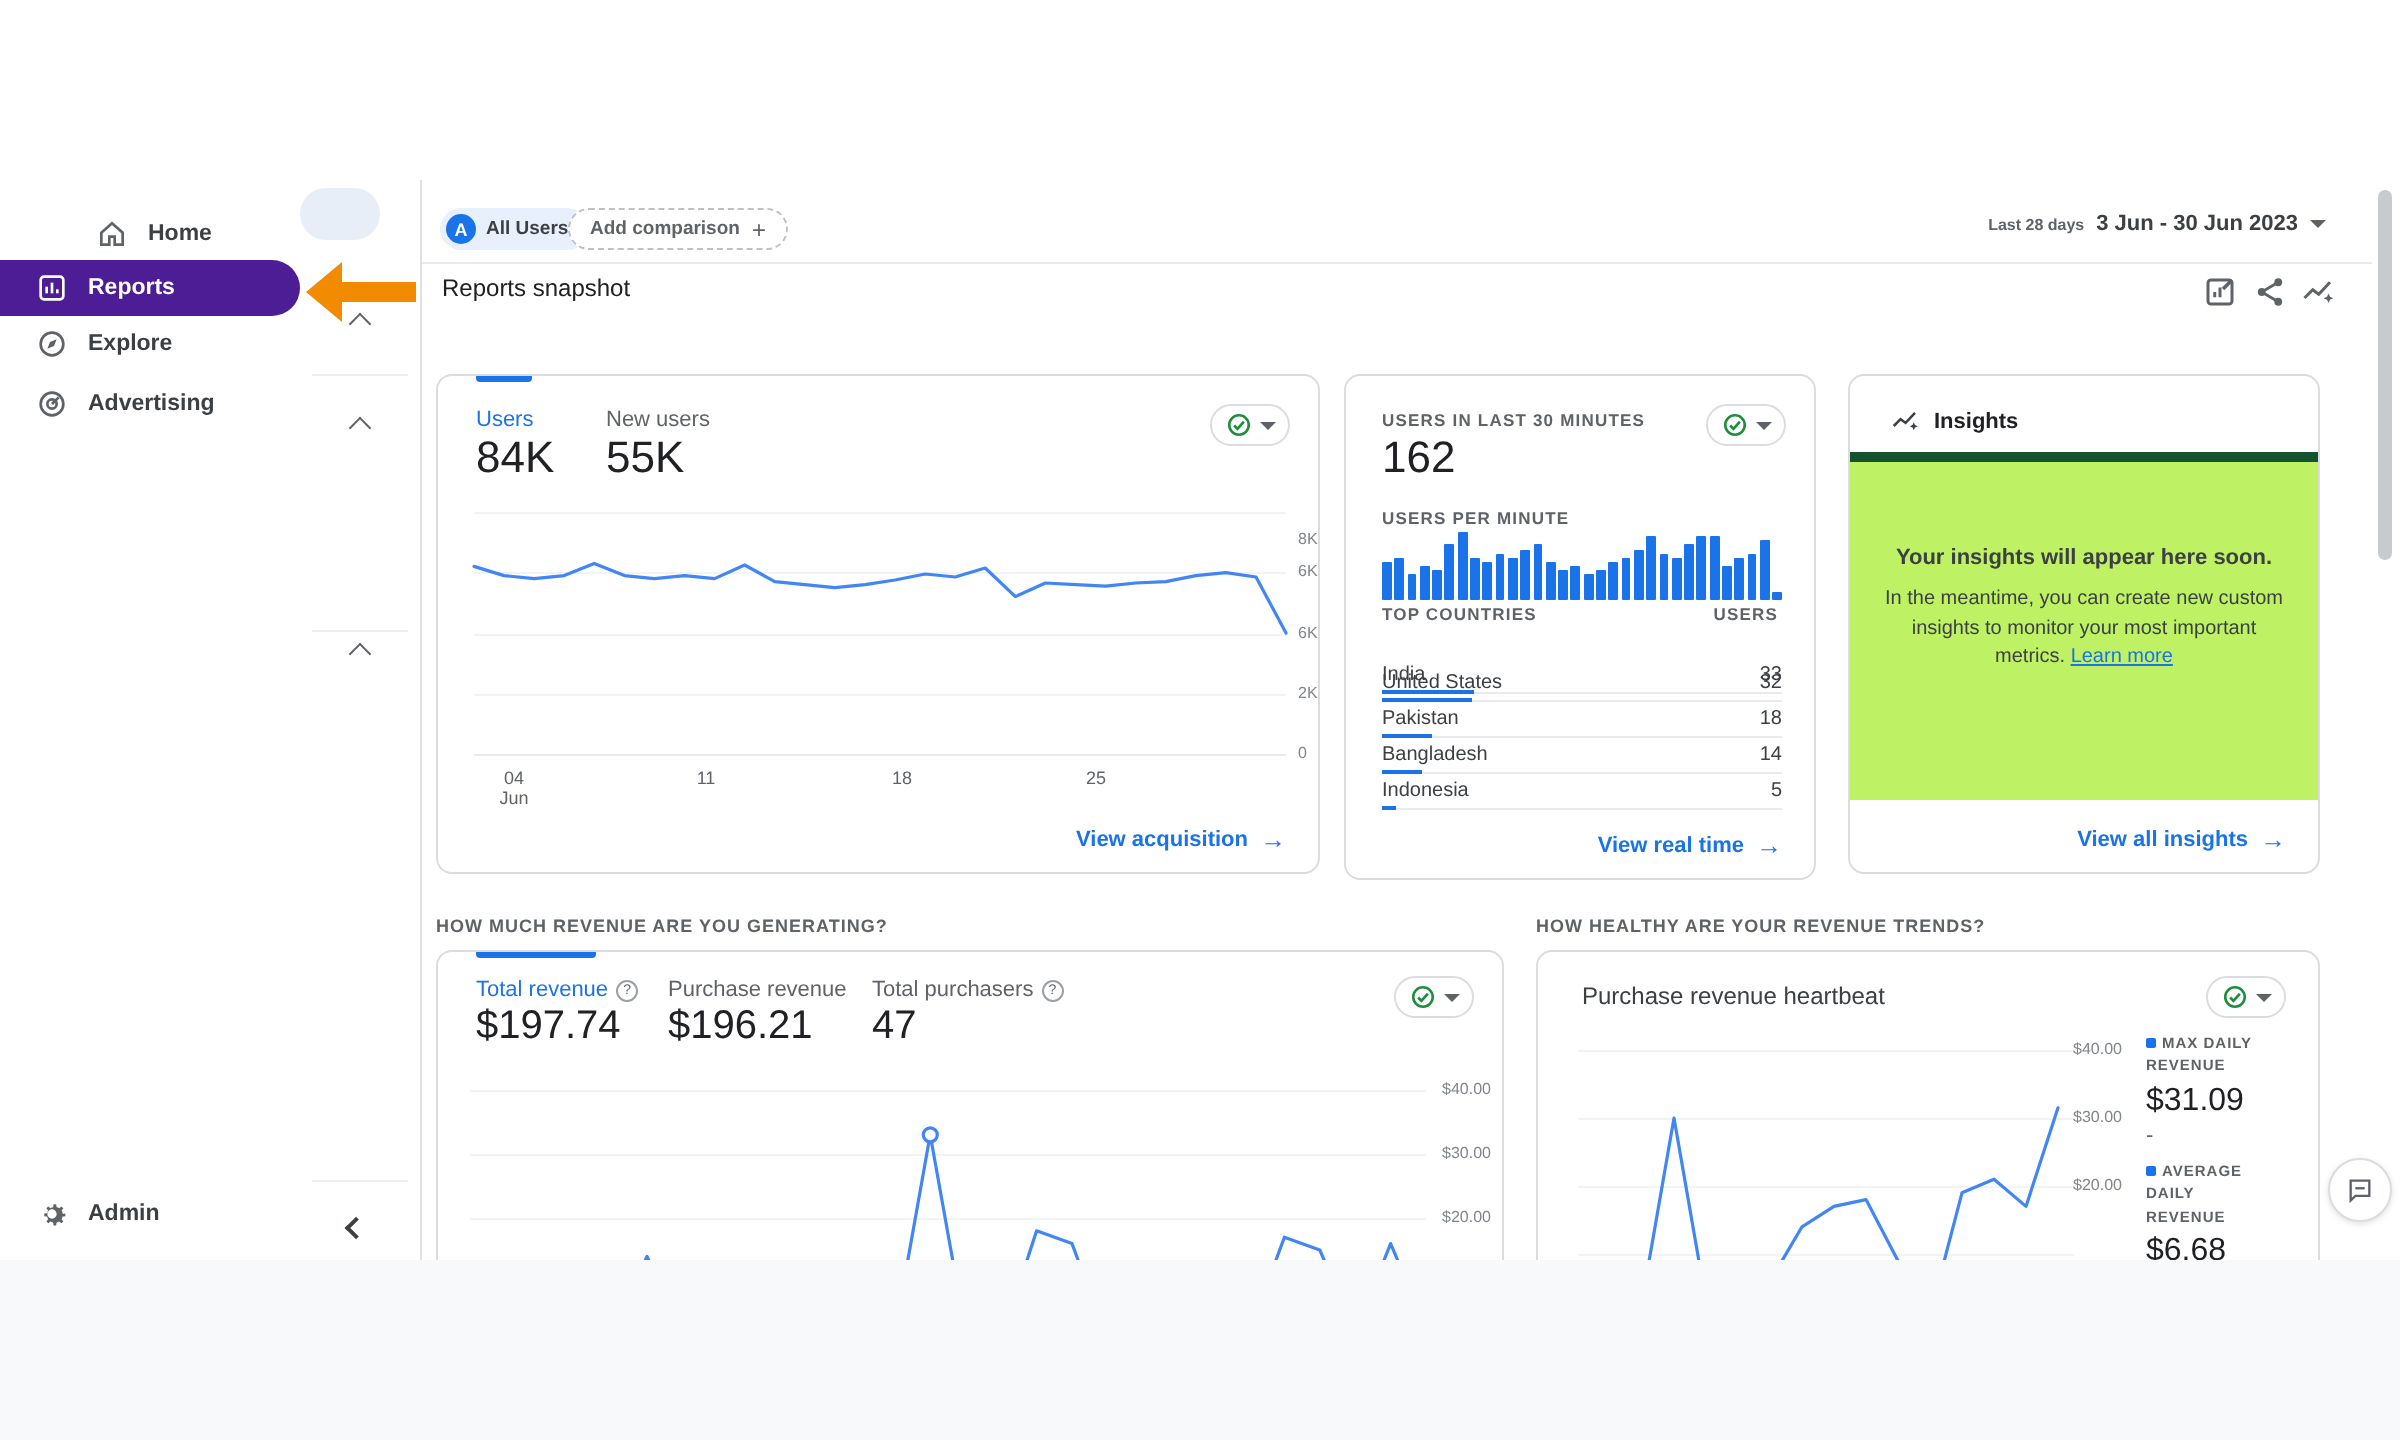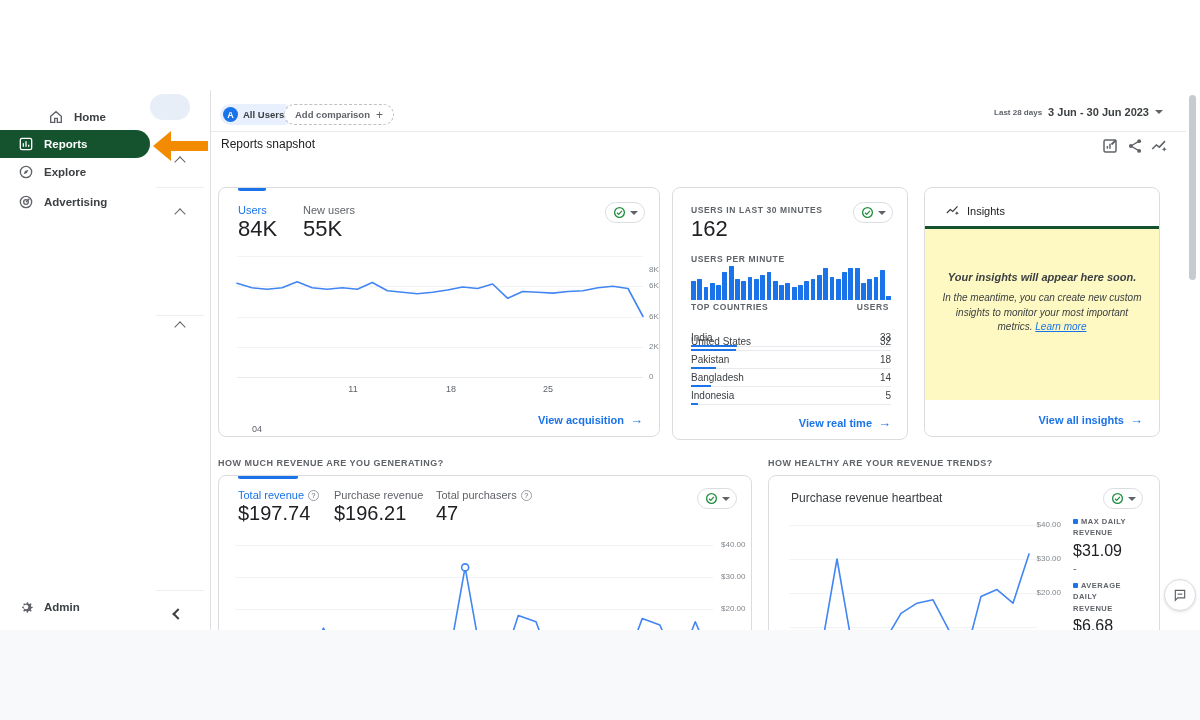--- a/index.html
+++ b/index.html
@@ -5,21 +5,21 @@
   * { margin:0; padding:0; box-sizing:border-box; }
   body { background:#fff; font-family:"Liberation Sans","DejaVu Sans",sans-serif; color:#202124; }
   #canvas { position:relative; width:1200px; height:720px; background:#fff; overflow:hidden; }
   #bottom-band { position:absolute; left:0; top:630px; width:1200px; height:90px; background:#f8f9fa; }
   #app { position:absolute; left:0; top:90px; width:1200px; height:540px; background:#fff; overflow:hidden; }
 
   
   #sidebar { position:absolute; left:0; top:0; width:150px; height:540px; background:#fff; z-index:5; }
   .nav-item { position:absolute; left:0; width:150px; height:28px; display:flex; align-items:center; gap:10px; padding-left:18px; cursor:pointer; }
   .nav-item .nav-label { font-size:11.5px; font-weight:bold; color:#3c4043; }
-  .nav-item.active { background:#14532d; border-radius:0 14px 14px 0; }
+  .nav-item.active { background:#4c1d95; border-radius:0 14px 14px 0; }
   .nav-item.active .nav-label { color:#fff; }
   .nav-icon { width:16px; height:16px; flex:0 0 16px; }
 
   
   #rail { position:absolute; left:150px; top:0; width:61px; height:540px; background:#fff; border-right:1px solid #e0e0e0; z-index:4; }
   .rail-pill { position:absolute; left:0; top:4px; width:40px; height:26px; background:#e8eef7; border-radius:13px; }
   .rail-divider { position:absolute; left:6px; width:48px; border-top:1px solid #eceff1; }
   .chev-up { position:absolute; width:8px; height:8px; border-top:1.6px solid #5f6368; border-left:1.6px solid #5f6368; transform:rotate(45deg); cursor:pointer; }
   .chev-left { position:absolute; width:8px; height:8px; border-top:2px solid #3c4043; border-left:2px solid #3c4043; transform:rotate(-45deg); cursor:pointer; }
 
@@ -73,21 +73,21 @@
 
   
   #upm-bars { position:absolute; left:18px; top:78px; width:200px; height:34px; display:flex; align-items:flex-end; gap:1.5px; }
   #upm-bars .bar { flex:1; background:#1a73e8; border-radius:0.5px; }
   .country-row { position:absolute; left:18px; width:200px; height:18px; border-bottom:1px solid #e8eaed; }
   .country-name { position:absolute; left:0; top:3px; font-size:10px; color:#3c4043; }
   .country-users { position:absolute; right:0; top:3px; font-size:10px; color:#3c4043; }
   .country-bar { position:absolute; left:0; bottom:-1px; height:2px; background:#1a73e8; }
 
   
-  #insights-body { position:absolute; left:0; top:38px; width:100%; height:174px; background:#fef9c3; border-top:3px solid #14532d;font-style:italic; }
+  #insights-body { position:absolute; left:0; top:38px; width:100%; height:174px; background:#bef264; border-top:5px solid #14532d; }
   #insights-headline { position:absolute; top:42px; left:0; width:100%; text-align:center; font-size:11px; font-weight:bold; color:#3c4043; }
   #insights-para { position:absolute; top:62px; left:13px; width:208px; text-align:center; font-size:10px; line-height:1.45; color:#3c4043; }
   #insights-para a { color:#1a73e8; text-decoration:underline; cursor:pointer; }
 
   
   .legend-block { position:absolute; left:304px; width:62px; }
   .legend-label { font-size:7.5px; letter-spacing:0.5px; color:#5f6368; font-weight:bold; line-height:1.5; }
   .legend-dot { display:inline-block; width:5px; height:5px; background:#1a73e8; border-radius:1px; margin-right:3px; }
   .legend-value { font-size:16px; color:#202124; margin-top:3px; }
   .legend-sub { font-size:11px; color:#5f6368; margin-top:2px; }
@@ -214,21 +214,21 @@
       <div class="grid-h" style="left:18px; top:159px; width:406px;"></div>
       <div class="grid-h" style="left:18px; top:189px; width:406px; border-color:#e8eaed;"></div>
       <div class="ytick" style="left:430px; top:63px;margin-top:14px;">8K</div>
       <div class="ytick" style="left:430px; top:93px;">6K</div>
       <div class="ytick" style="left:430px; top:124px;">6K</div>
       <div class="ytick" style="left:430px; top:154px;">2K</div>
       <div class="ytick" style="left:430px; top:184px;">0</div>
       <svg class="chart-svg" id="users-line-svg" style="left:18px; top:68px;" width="406" height="121">
           <polyline points="0.0,27.2 15.0,31.8 30.1,33.3 45.1,31.8 60.1,25.7 75.2,31.8 90.2,33.3 105.3,31.8 120.3,33.3 135.3,26.5 150.4,34.8 165.4,36.3 180.4,37.8 195.5,36.3 210.5,34.0 225.6,31.0 240.6,32.5 255.6,28.0 270.7,42.3 285.7,35.5 300.7,36.3 315.8,37.1 330.8,35.5 345.9,34.8 360.9,31.8 375.9,30.3 391.0,32.5 406.0,60.5"></polyline>
         </svg>
-      <div class="xtick" style="left:25px; top:196px; width:26px;margin-top:40px;">
+      <div class="xtick" style="left:25px; top:196px; width:26px;">
         <div>04</div>
           <div>Jun</div>
       </div>
       <div class="xtick" style="left:122px; top:196px; width:24px;">11</div>
       <div class="xtick" style="left:220px; top:196px; width:24px;">18</div>
       <div class="xtick" style="left:317px; top:196px; width:24px;">25</div>
       <div class="footer-link">
         <span>View acquisition</span>
           <span class="arrow-glyph">→</span>
       </div>
@@ -312,21 +312,21 @@
         <span>View real time</span>
           <span class="arrow-glyph">→</span>
       </div>
     </div>
 
     <div class="card" id="card-insights">
       <svg style="position:absolute; left:20px; top:15px;" width="15" height="15" viewBox="0 0 24 24" fill="none" stroke="#3c4043" stroke-width="2">
           <path d="M3 16 L8.5 10.5 L12.5 13.5 L20 5.5"></path>
           <path d="M19 13 l1 2.2 2.2 1 -2.2 1 -1 2.2 -1-2.2 -2.2-1 2.2-1 z" fill="#3c4043" stroke="none"></path>
         </svg>
-      <div style="position:absolute; left:42px; top:17px; font-size:11px; font-weight:normal; color:#202124;">Insights</div>
+      <div style="position:absolute; left:42px; top:17px; font-size:11px; font-weight:bold; color:#202124;">Insights</div>
       <div id="insights-body">
         <div id="insights-headline">Your insights will appear here soon.</div>
         <div id="insights-para">
           <span>In the meantime, you can create new custom insights to monitor your most important metrics. </span><a>Learn more</a>
         </div>
       </div>
       <div class="footer-link">
         <span>View all insights</span>
           <span class="arrow-glyph">→</span>
       </div>

